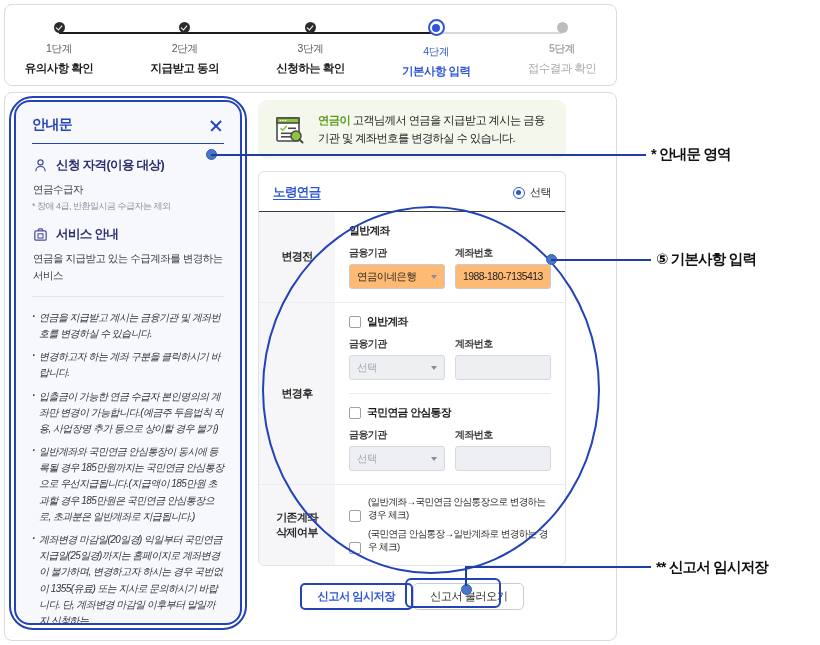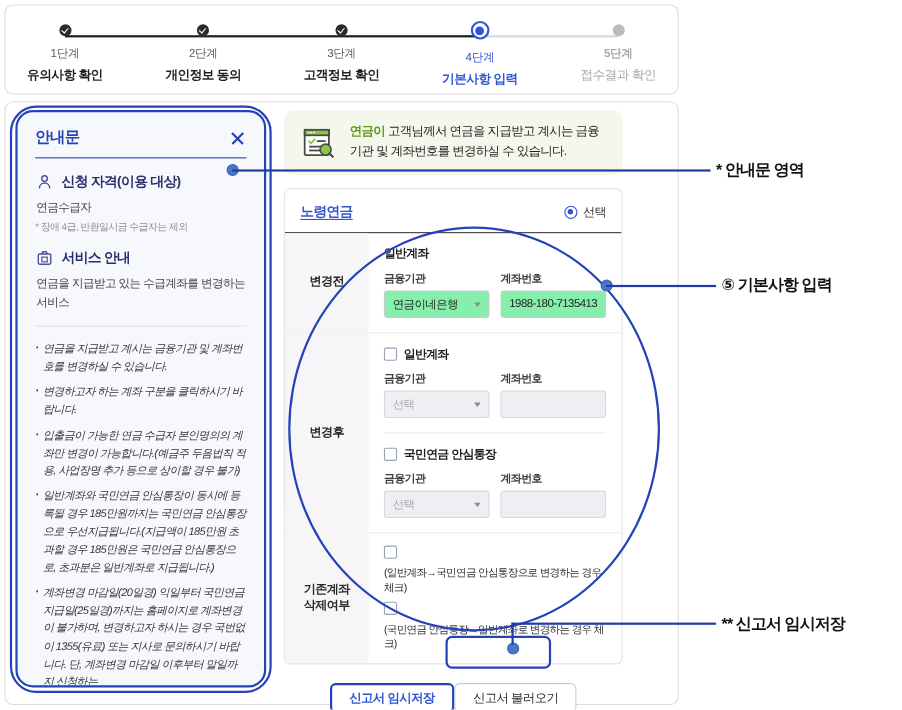--- a/index.html
+++ b/index.html
@@ -384,38 +384,37 @@
   }
   .select { justify-content: space-between; }
   .select .chev {
     width: 0; height: 0;
     border-left: 3.2px solid transparent;
     border-right: 3.2px solid transparent;
     border-top: 4px solid #8a8d99;
     margin-left: 4px;
   }
   .select.filled, .input.filled {
-    background: #86efac;
+    background: #fdba74;
   }
   .select.disabled, .input.disabled {
     background: #eeeff3;
     color: #a7a9b4;
     border-color: #d6d8e0;
   }
   .sub-div {
     height: 1px;
     background: #ececec;
     margin: 13px 0 12px 0;
   }
   .del-line {
     display: flex;
-    align-items: flex-start;
+    align-items: flex-end;
     gap: 7px;
     margin-bottom: 6px;
-    flex-direction: column;
   }
   .del-line:last-child { margin-bottom: 0; }
   .del-text {
     font-size: 9.6px;
     color: #2b2b2b;
     letter-spacing: -0.6px;
   }
 
   
   .btn-bar {
@@ -501,26 +500,26 @@
       <div class="step-line done" style="left: 306.5px; width: 125.75px;"></div>
       <div class="step-line todo" style="left: 432.25px; width: 125.75px;"></div>
       <div class="step" style="left: 55px;">
         <div class="dot done"></div>
         <div class="step-num">1단계</div>
         <div class="step-label">유의사항 확인</div>
       </div>
       <div class="step" style="left: 180.75px;">
         <div class="dot done"></div>
         <div class="step-num">2단계</div>
-        <div class="step-label">개인정보 동의</div>
+        <div class="step-label">지급받고 동의</div>
       </div>
       <div class="step" style="left: 306.5px;">
         <div class="dot done"></div>
         <div class="step-num">3단계</div>
-        <div class="step-label">고객정보 확인</div>
+        <div class="step-label">신청하는 확인</div>
       </div>
       <div class="step is-current" style="left: 432.25px;">
         <div class="dot current"></div>
         <div class="step-num">4단계</div>
         <div class="step-label">기본사항 입력</div>
       </div>
       <div class="step is-todo" style="left: 558px;">
         <div class="dot todo"></div>
         <div class="step-num">5단계</div>
         <div class="step-label">접수결과 확인</div>

